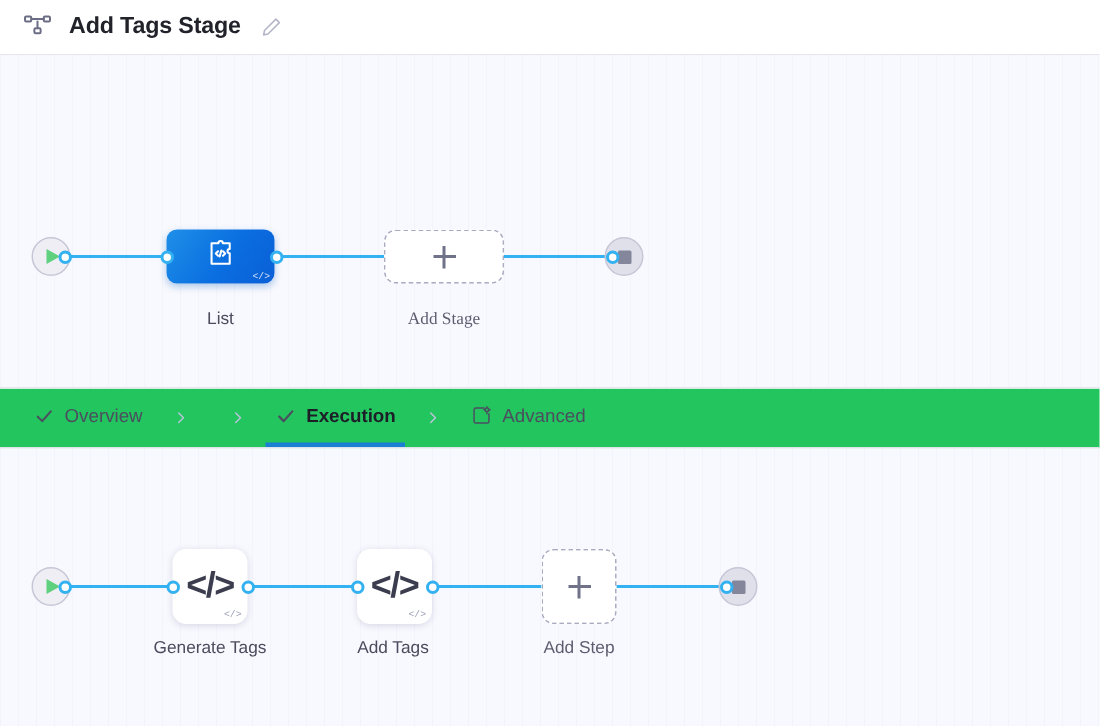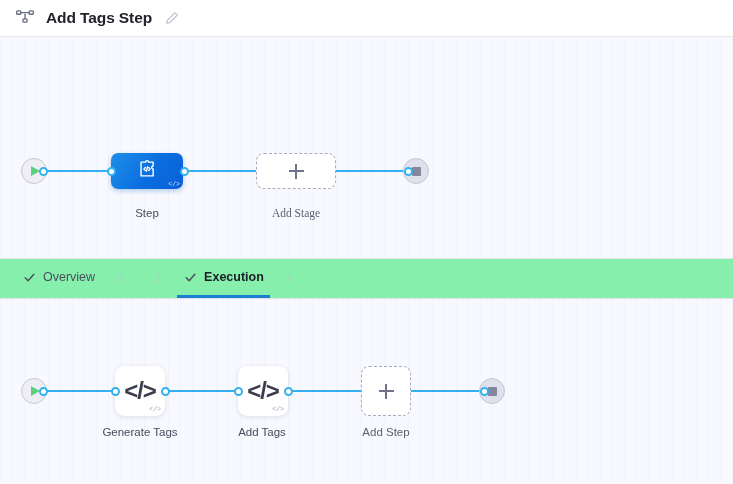--- a/index.html
+++ b/index.html
@@ -251,21 +251,21 @@
     transform: translateX(-50%);
   }
   .node-label.muted {
     color: #5c5e70;
   }
 
   
   .tabbar {
     height: 40px;
     min-height: 40px;
-    background: #86efac;
+    background: #22c55e;
     border-bottom: 1px solid #e1e2ea;
     display: flex;
     align-items: stretch;
     padding-left: 16px;
     box-sizing: border-box;
   }
   .tab {
     display: flex;
     align-items: center;
     gap: 7px;
@@ -308,21 +308,21 @@
   <div class="header">
     <span class="header-icon">
       <svg width="20" height="20" viewBox="0 0 24 24" fill="none" stroke="currentColor" stroke-width="1.6" stroke-linecap="round" stroke-linejoin="round">
         <rect x="2" y="3.5" width="5" height="4" rx="1"></rect>
         <rect x="17" y="3.5" width="5" height="4" rx="1"></rect>
         <rect x="9.5" y="13" width="5" height="4" rx="1"></rect>
         <path d="M7 5.5h10"></path>
         <path d="M12 7.5v5.5"></path>
       </svg>
     </span>
-    <div class="header-title">Add Tags Step</div>
+    <div class="header-title">Add Tags Stage</div>
     <span class="header-edit">
       <svg width="14" height="14" viewBox="0 0 24 24" fill="none" stroke="currentColor" stroke-width="1.8" stroke-linecap="round" stroke-linejoin="round">
         <path d="M17 3l4 4L8 20l-5 1 1-5z"></path>
       </svg>
     </span>
   </div>
 
   <div class="canvas canvas-top">
     <div class="graph">
 
@@ -341,21 +341,21 @@
             <path d="M5.5 4.5h5a1.6 1.6 0 013.2 0h5v4.2a1.6 1.6 0 000 3.2v7.6h-13.2V4.5z"></path>
             <path d="M10.2 10.4L8.6 12l1.6 1.6"></path>
             <path d="M13.8 10.4L15.4 12l-1.6 1.6"></path>
             <path d="M12.6 9.8l-1.2 4.4"></path>
           </svg>
         </span>
         <span class="node-corner">&lt;/&gt;</span>
       </div>
       <div class="port" style="left:107px; top:129.5px;"></div>
       <div class="port" style="left:180px; top:129.5px;"></div>
-      <div class="node-label" style="left:147px; top:170px;">Step</div>
+      <div class="node-label" style="left:147px; top:170px;">List</div>
 
       <div class="node-add node-add-stage" style="left:256px; top:116px;">
         <span class="plus"></span>
       </div>
       <div class="node-label muted" style="left:296px; top:170px;font-family:Liberation Serif, serif;">Add Stage</div>
 
       <div class="port" style="left:404px; top:129.5px;"></div>
       <div class="terminal terminal-stop" style="left:403px; top:121px;">
         <div class="sq"></div>
       </div>
@@ -395,20 +395,30 @@
       </span>
       <span>Execution</span>
     </div>
 
     <div class="tab-sep">
       <svg width="11" height="13" viewBox="0 0 24 24" fill="none" stroke="currentColor" stroke-width="2.2" stroke-linecap="round" stroke-linejoin="round">
           <path d="M9 5l7 7-7 7"></path>
         </svg>
     </div>
 
+    <div class="tab">
+      <span class="tab-icon">
+        <svg width="14" height="14" viewBox="0 0 24 24" fill="none" stroke="currentColor" stroke-width="1.7" stroke-linecap="round" stroke-linejoin="round">
+          <path d="M15 3.5H5.2A1.7 1.7 0 003.5 5.2v13.6A1.7 1.7 0 005.2 20.5h13.6a1.7 1.7 0 001.7-1.7V10"></path>
+          <circle cx="18.3" cy="5.4" r="2.1"></circle>
+          <path d="M18.3 1.9v1M18.3 8.9v1M14.8 5.4h1M20.8 5.4h1"></path>
+        </svg>
+      </span>
+      <span>Advanced</span>
+    </div>
 
   </div>
 
   <div class="canvas canvas-bottom">
     <div class="graph">
 
       <div class="edge" style="left:41px; top:91px; width:78px;"></div>
       <div class="edge" style="left:162px; top:91px; width:78px;"></div>
       <div class="edge" style="left:285px; top:91px; width:76px;"></div>
       <div class="edge" style="left:411px; top:91px; width:72px;"></div>

